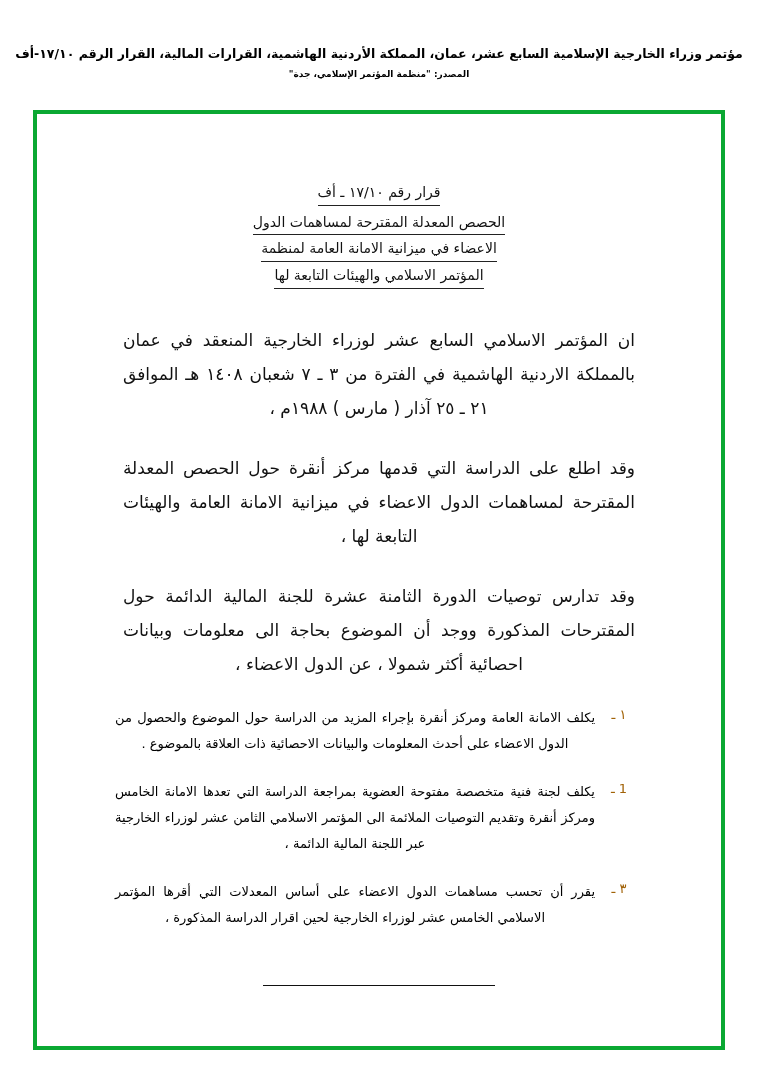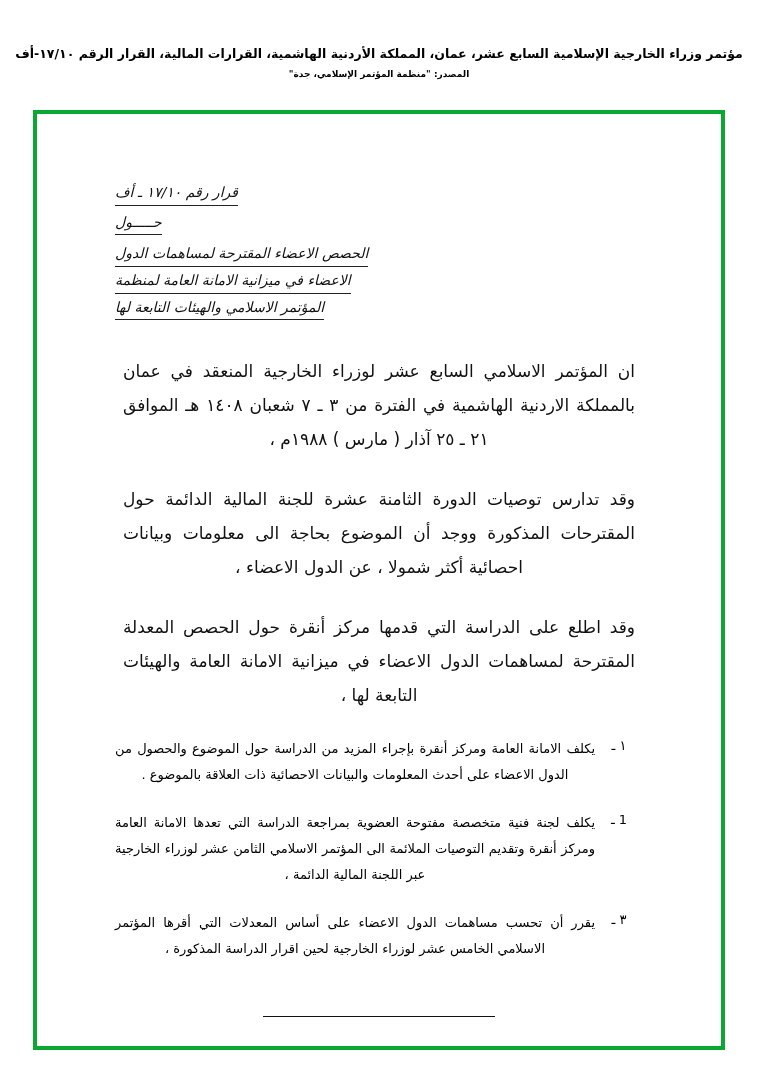--- a/index.html
+++ b/index.html
@@ -62,23 +62,22 @@
   .doc-inner {
     position: absolute;
     top: 0; left: 0; right: 0; bottom: 0;
     padding: 58px 78px 0 78px;
     box-sizing: border-box;
     direction: rtl;
   }
 
   
   .title-block {
-    text-align: left;
+    text-align: center;
     margin-top: 10px;
-    font-style: italic;
   }
   .t-line {
     font-size: 14px;
     letter-spacing: 2.2px;
     color: #111;
     line-height: 1.55;
     display: inline-block;
   }
   .t-underline {
     border-bottom: 1px solid #222;
@@ -108,21 +107,21 @@
     flex-direction: row;
     align-items: flex-start;
     margin-bottom: 22px;
   }
   .item-num {
     flex: 0 0 48px;
     font-size: 13px;
     letter-spacing: 1px;
     text-align: center;
     padding-top: 2px;
-    color: #000000;
+    color: #a16207;
   }
   .item-body {
     flex: 1 1 auto;
     font-size: 13px;
     line-height: 2.0;
     letter-spacing: 1.2px;
     color: #000000;
     text-align: justify;
     text-align-last: center;
   }
@@ -149,48 +148,45 @@
     <div class="header-source">المصدر: "منظمة المؤتمر الإسلامي، جدة"</div>
   </div>
 
   <div class="doc-frame">
     <div class="doc-inner">
 
       <div class="title-block">
         <div class="title-row r1">
           <span class="t-line t-underline">قرار رقم ١٧/١٠ ـ أف</span>
         </div>
-        <div class="title-row r2">
-          <span class="t-line t-underline">حـــــول</span>
-        </div>
         <div class="title-row r3">
-          <span class="t-line t-underline">الحصص الاعضاء المقترحة لمساهمات الدول</span>
+          <span class="t-line t-underline">الحصص المعدلة المقترحة لمساهمات الدول</span>
         </div>
         <div class="title-row r4">
           <span class="t-line t-underline">الاعضاء في ميزانية الامانة العامة لمنظمة</span>
         </div>
         <div class="title-row r5">
           <span class="t-line t-underline">المؤتمر الاسلامي والهيئات التابعة لها</span>
         </div>
       </div>
 
       <div class="para first">ان المؤتمر الاسلامي السابع عشر لوزراء الخارجية المنعقد في عمان بالمملكة الاردنية الهاشمية في الفترة من ٣ ـ ٧ شعبان ١٤٠٨ هـ الموافق ٢١ ـ ٢٥ آذار ( مارس ) ١٩٨٨م ،</div>
+      <div class="para">وقد اطلع على الدراسة التي قدمها مركز أنقرة حول الحصص المعدلة المقترحة لمساهمات الدول الاعضاء في ميزانية الامانة العامة والهيئات التابعة لها ،</div>
       <div class="para">وقد تدارس توصيات الدورة الثامنة عشرة للجنة المالية الدائمة حول المقترحات المذكورة ووجد أن الموضوع بحاجة الى معلومات وبيانات احصائية أكثر شمولا ، عن الدول الاعضاء ،</div>
-      <div class="para">وقد اطلع على الدراسة التي قدمها مركز أنقرة حول الحصص المعدلة المقترحة لمساهمات الدول الاعضاء في ميزانية الامانة العامة والهيئات التابعة لها ،</div>
 
       <div class="items">
 
         <div class="item">
           <div class="item-num">١ ـ</div>
           <div class="item-body">يكلف الامانة العامة ومركز أنقرة بإجراء المزيد من الدراسة حول الموضوع والحصول من الدول الاعضاء على أحدث المعلومات والبيانات الاحصائية ذات العلاقة بالموضوع .</div>
         </div>
 
         <div class="item">
           <div class="item-num">1 ـ</div>
-          <div class="item-body">يكلف لجنة فنية متخصصة مفتوحة العضوية بمراجعة الدراسة التي تعدها الامانة العامة ومركز أنقرة وتقديم التوصيات الملائمة الى المؤتمر الاسلامي الثامن عشر لوزراء الخارجية عبر اللجنة المالية الدائمة ،</div>
+          <div class="item-body">يكلف لجنة فنية متخصصة مفتوحة العضوية بمراجعة الدراسة التي تعدها الامانة الخامس ومركز أنقرة وتقديم التوصيات الملائمة الى المؤتمر الاسلامي الثامن عشر لوزراء الخارجية عبر اللجنة المالية الدائمة ،</div>
         </div>
 
         <div class="item">
           <div class="item-num">٣ ـ</div>
           <div class="item-body">يقرر أن تحسب مساهمات الدول الاعضاء على أساس المعدلات التي أقرها المؤتمر الاسلامي الخامس عشر لوزراء الخارجية لحين اقرار الدراسة المذكورة ،</div>
         </div>
 
       </div>
 
       <div class="bottom-rule-wrap">

